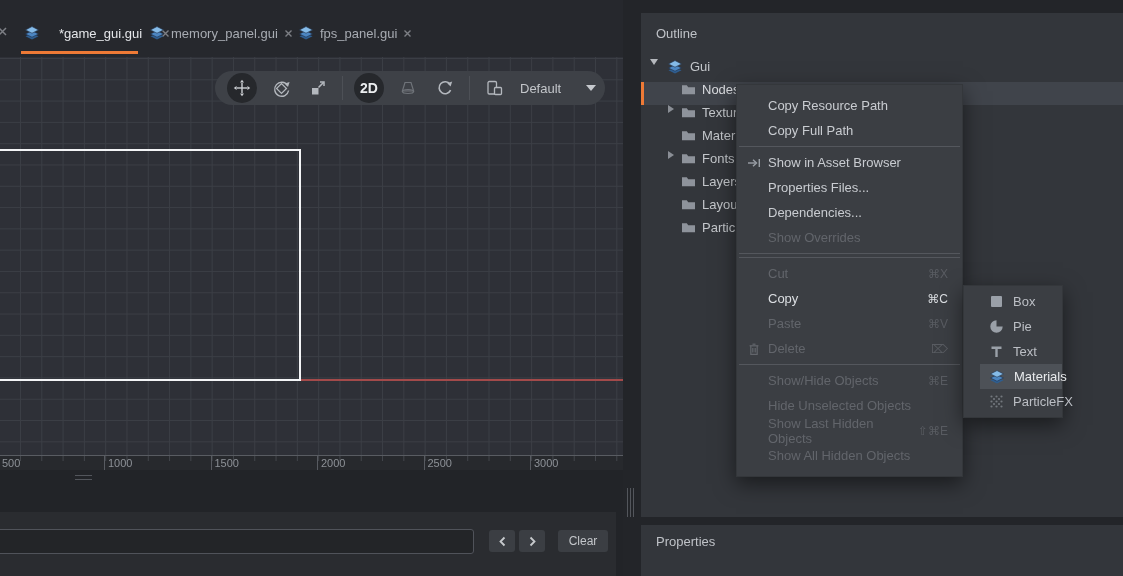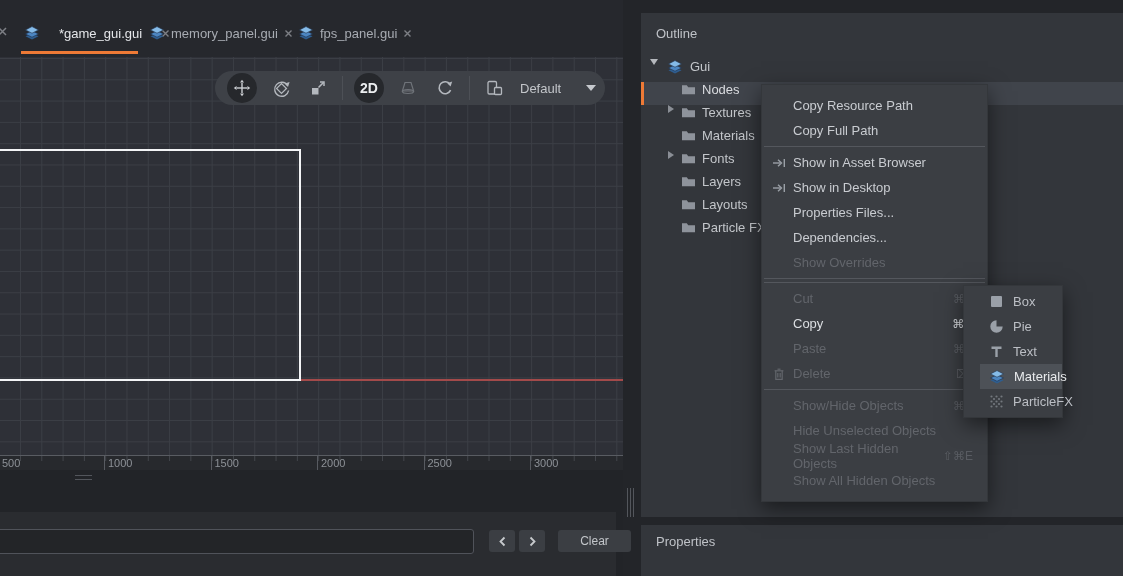--- a/index.html
+++ b/index.html
@@ -45,41 +45,41 @@
   #partial-label { position:absolute; left:-6px; top:12px; font-size:13px; color:#8d9197; }
   #hsplit { position:absolute; left:75px; top:5px; width:17px; height:5px;
     border-top:1px solid #53565c; border-bottom:1px solid #53565c; }
   #vsplit { left:627px; top:488px; display:flex; gap:2px; height:29px; }
   #vsplit span { width:1px; background:#53565c; }
   #search-input { position:absolute; left:-4px; top:17px; width:478px; height:25px; background:#232528;
     border:1px solid #50535a; border-radius:3px; color:#d3d5d8; font-size:13px; padding:0 8px;
     font-family:"Liberation Sans","DejaVu Sans",sans-serif; outline:none; }
   .navbtn { position:absolute; top:18px; width:26px; height:22px; background:#3b3e43; border-radius:3px;
     display:flex; align-items:center; justify-content:center; }
-  #clear-btn { position:absolute; left:558px; top:18px; width:73px; height:22px; background:#3b3e43;
+  #clear-btn { position:absolute; left:558px; top:18px; width:50px; height:22px; background:#3b3e43;
     border-radius:3px; color:#c3c6ca; font-size:12px; display:flex; align-items:center; justify-content:center; }
 
   
   #outline-panel { left:641px; top:13px; width:482px; height:504px; background:#33363b; }
   #properties-panel { left:641px; top:525px; width:482px; height:51px; background:#33363b; }
   .panel-title { position:absolute; left:15px; top:13px; font-size:13px; color:#bfc2c7; }
   #properties-panel .panel-title { top:9px; }
 
   .tree-row { position:absolute; left:0; width:562px; height:23px; display:flex; align-items:flex-start;
     font-size:13px; color:#c3c6ca; }
   .tree-row.selected { background:#40444b; border-left:3px solid #ee7a36; color:#dadce0; }
   .tri-down { width:0; height:0; border-left:4.5px solid transparent; border-right:4.5px solid transparent;
     border-top:6px solid #b5b8bd; }
   .tri-right { width:0; height:0; border-top:4.5px solid transparent; border-bottom:4.5px solid transparent;
     border-left:6px solid #8a8e95; }
 
   
   .menu { position:absolute; background:#3b3e43; border:1px solid #34373b;
     box-shadow:0 7px 20px rgba(0,0,0,.5); z-index:50; padding:8px 0; }
-  #context-menu { left:736px; top:84px; width:227px;margin-left:25px; }
+  #context-menu { left:736px; top:84px; width:227px; }
   .mi { height:25px; display:flex; align-items:center; padding:0 14px 0 10px; font-size:13px; color:#c9ccd1; }
   .mi .gutter { width:21px; display:flex; align-items:center; flex:0 0 auto; }
   .mi .short { margin-left:auto; color:#85898f; font-size:12px; }
   .mi.disabled { color:#62656b; }
   .mi.disabled .short { color:#595c62; }
   .mi.bright, .mi.bright .short { color:#dcdfe3; }
   .mi.hovered { background:#4a4e54; color:#e0e2e5; }
   .mi .subarrow { margin-left:auto; width:0; height:0; border-top:4px solid transparent;
     border-bottom:4px solid transparent; border-left:5px solid #9ba0a7; }
   .msep { height:1px; background:#54575d; margin:3px 2px; }
@@ -339,30 +339,20 @@
   <div class="msep"></div>
   <div class="mi">
     <span class="gutter">
       <svg width="14" height="14" viewBox="0 0 14 14" stroke="#9ba0a7" stroke-width="1.4" fill="none">
         <line x1="1" y1="7" x2="8.5" y2="7"></line>
           <path d="M6 3.8 L9.5 7 L6 10.2"></path>
           <line x1="12.3" y1="3" x2="12.3" y2="11"></line>
       </svg>
     </span>
       <span>Show in Asset Browser</span>
-  </div>
-  <div class="mi">
-    <span class="gutter">
-      <svg width="14" height="14" viewBox="0 0 14 14" stroke="#9ba0a7" stroke-width="1.4" fill="none">
-        <line x1="1" y1="7" x2="8.5" y2="7"></line>
-          <path d="M6 3.8 L9.5 7 L6 10.2"></path>
-          <line x1="12.3" y1="3" x2="12.3" y2="11"></line>
-      </svg>
-    </span>
-      <span>Show in Desktop</span>
   </div>
   <div class="mi">
     <span class="gutter"></span>
       <span>Properties Files...</span>
   </div>
   <div class="mi">
     <span class="gutter"></span>
       <span>Dependencies...</span>
   </div>
   <div class="mi disabled">

